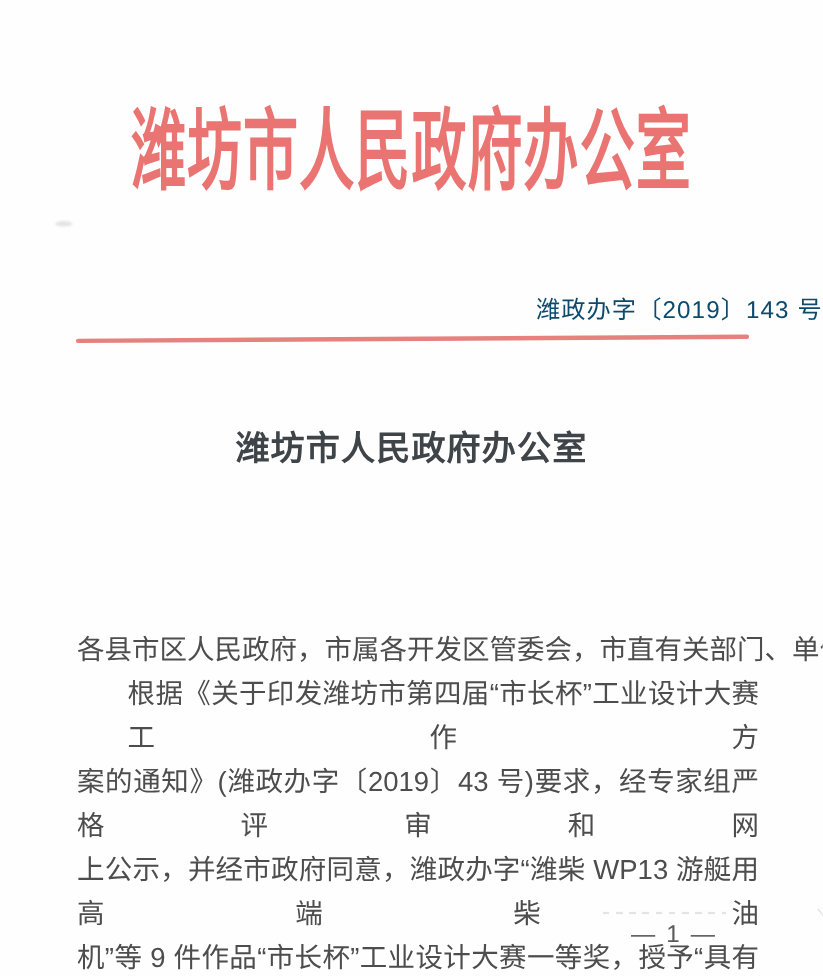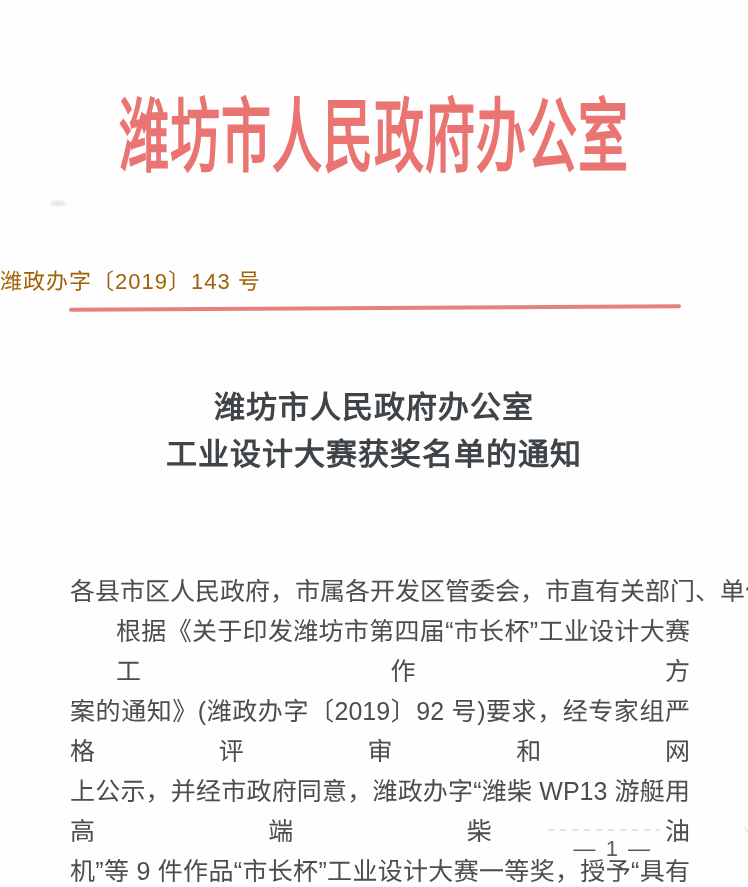--- a/index.html
+++ b/index.html
@@ -28,24 +28,24 @@
     transform-origin: 50% 0;
     white-space: nowrap;
   }
 
   
   .doc-number {
     position: absolute;
     top: 263px;
     left: 0;
     width: 748px;
-    text-align: left;
+    text-align: right;
     font-size: 22px;
     letter-spacing: 1px;
-    color: #a16207;
+    color: #0c4a6e;
   }
 
   
   .red-rule {
     position: absolute;
     top: 306px;
     left: 69px;
     width: 612px;
     height: 4px;
     background: var(--rule-red, #e5827e);
@@ -135,27 +135,26 @@
 <div class="page">
 
   <div class="masthead">潍坊市人民政府办公室</div>
 
   <div class="doc-number">潍政办字〔2019〕143 号</div>
 
   <div class="red-rule"></div>
 
   <div class="title-block">
     <div>潍坊市人民政府办公室</div>
-    <div>工业设计大赛获奖名单的通知</div>
   </div>
 
   <div class="body-block">
     <div class="salutation">各县市区人民政府，市属各开发区管委会，市直有关部门、单位：</div>
     <div class="para-line first">根据《关于印发潍坊市第四届“市长杯”工业设计大赛工作方</div>
-    <div class="para-line">案的通知》(潍政办字〔2019〕92 号)要求，经专家组严格评审和网</div>
+    <div class="para-line">案的通知》(潍政办字〔2019〕43 号)要求，经专家组严格评审和网</div>
     <div class="para-line">上公示，并经市政府同意，潍政办字“潍柴 WP13 游艇用高端柴油</div>
     <div class="para-line">机”等 9 件作品“市长杯”工业设计大赛一等奖，授予“具有棒针风</div>
 
   </div>
 
   <div class="page-number">— 1 —</div>
 
   <div class="artifact-smudge"></div>
   <div class="artifact-dots"></div>
   <div class="artifact-edge-line"></div>

